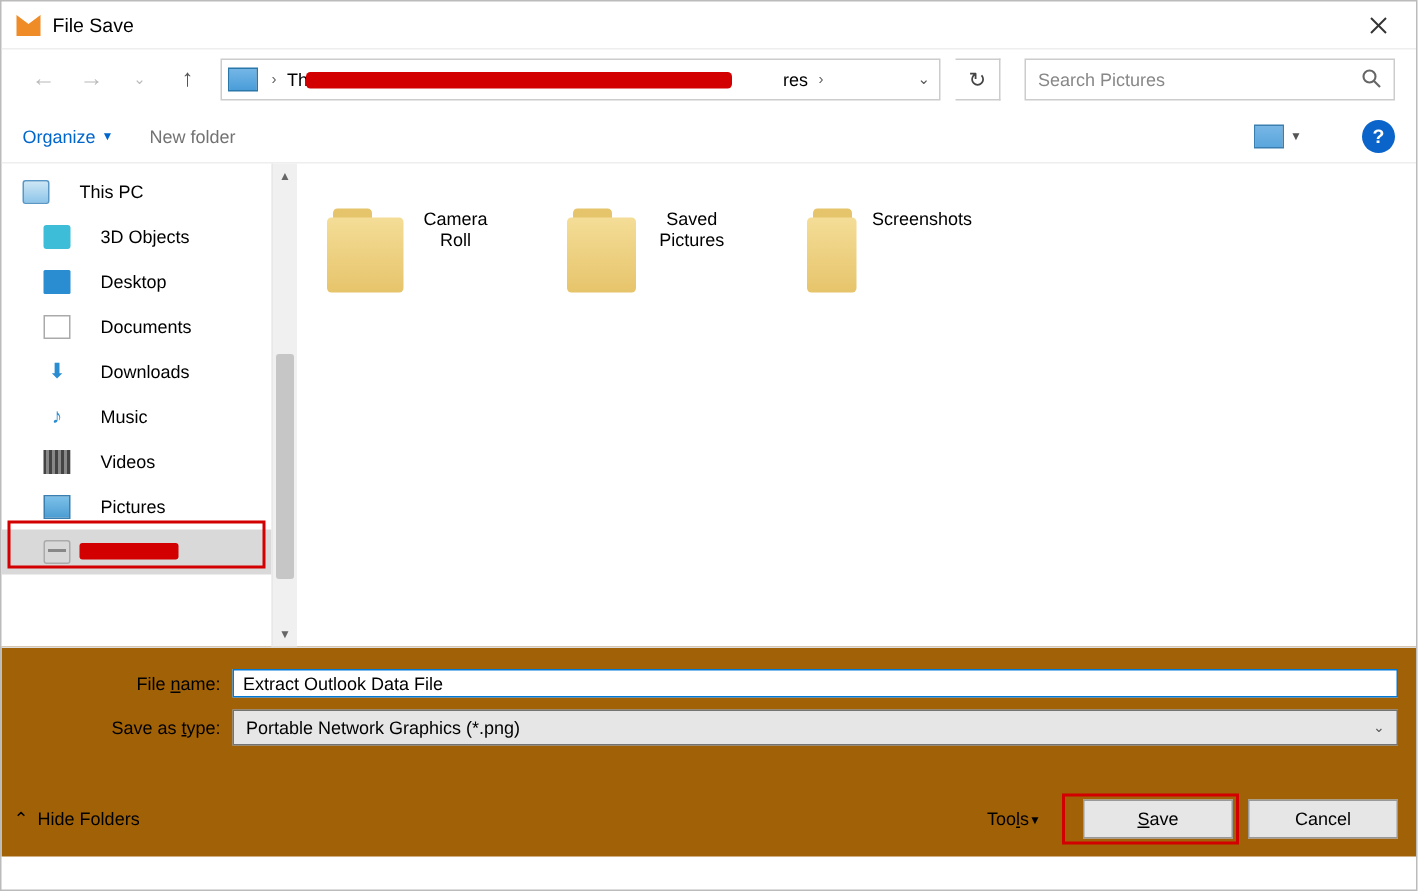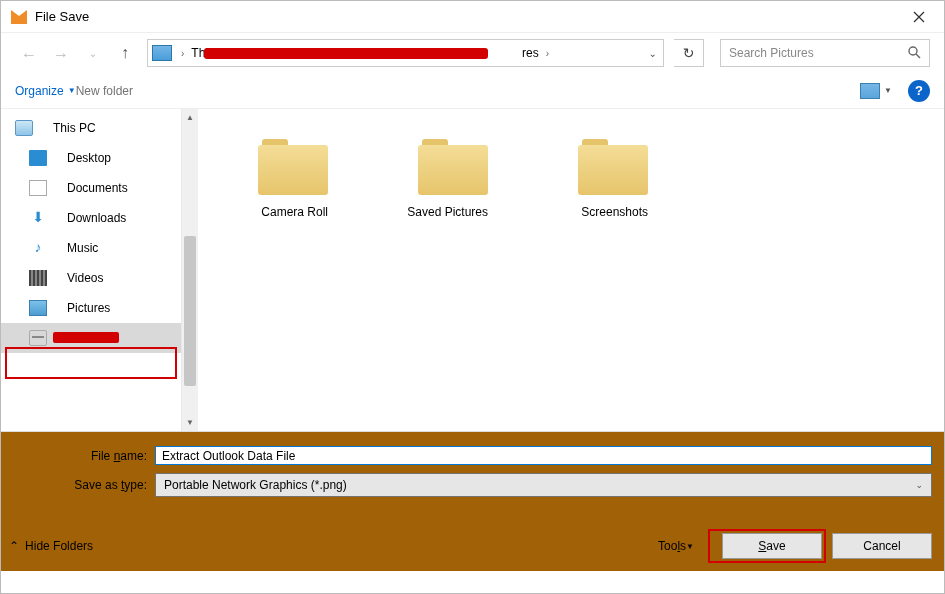--- a/index.html
+++ b/index.html
@@ -98,35 +98,36 @@
   .addressbox .chev { font-size: 10px; }
   .refresh {
     width: 30px; height: 28px;
     border: 1px solid #ccc;
     border-left: none;
     display: flex; align-items: center; justify-content: center;
     font-size: 14px; color: #444;
     cursor: pointer;
   }
   .searchbox {
-    width: 210px; height: 28px;
+    width: 247px; height: 28px;
     border: 1px solid #ccc;
     display: flex; align-items: center;
     padding: 0 8px;
     margin-left: 12px;
     color: #888;
     justify-content: space-between;
   }
   .searchbox .mag { color: #666; }
   
   .toolbarrow {
     height: 36px;
     display: flex;
     align-items: center;
     padding: 0 14px;
+    gap: 24px;
     border-bottom: 1px solid #eee;
   }
   .toolbarrow .org {
     color: #0066cc;
     display: flex; align-items: center; gap: 4px;
     cursor: pointer;
   }
   .toolbarrow .org .caret { font-size: 8px; }
   .toolbarrow .newfolder { color: #737373; cursor: pointer; }
   .toolbarrow .spacer { flex: 1; }
@@ -190,21 +191,21 @@
   }
   .filearea {
     flex: 1;
     display: flex;
     padding: 30px 20px;
     gap: 50px;
     align-items: flex-start;
   }
   .folderitem {
     width: 110px;
-    display: flex; flex-direction: column; align-items: flex-end;
+    display: flex; flex-direction: row; align-items: flex-start;
     gap: 10px;
     cursor: pointer;
   }
   .folder-icon {
     width: 70px; height: 56px;
     position: relative;
   }
   .folder-icon::before {
     content: "";
     position: absolute;
@@ -385,20 +386,24 @@
 </div>
 
 <div class="mainsplit">
   <div class="sidebar">
     <div class="navtree">
       <div class="navitem top">
         <span class="ico ico-pc"></span>
         <span>This PC</span>
       </div>
       <div class="navitem">
+        <span class="ico ico-3d"></span>
+        <span>3D Objects</span>
+      </div>
+      <div class="navitem">
         <span class="ico ico-desktop"></span>
         <span>Desktop</span>
       </div>
       <div class="navitem">
         <span class="ico ico-docs"></span>
         <span>Documents</span>
       </div>
       <div class="navitem">
         <span class="ico ico-dl"></span>
         <span>Downloads</span>

